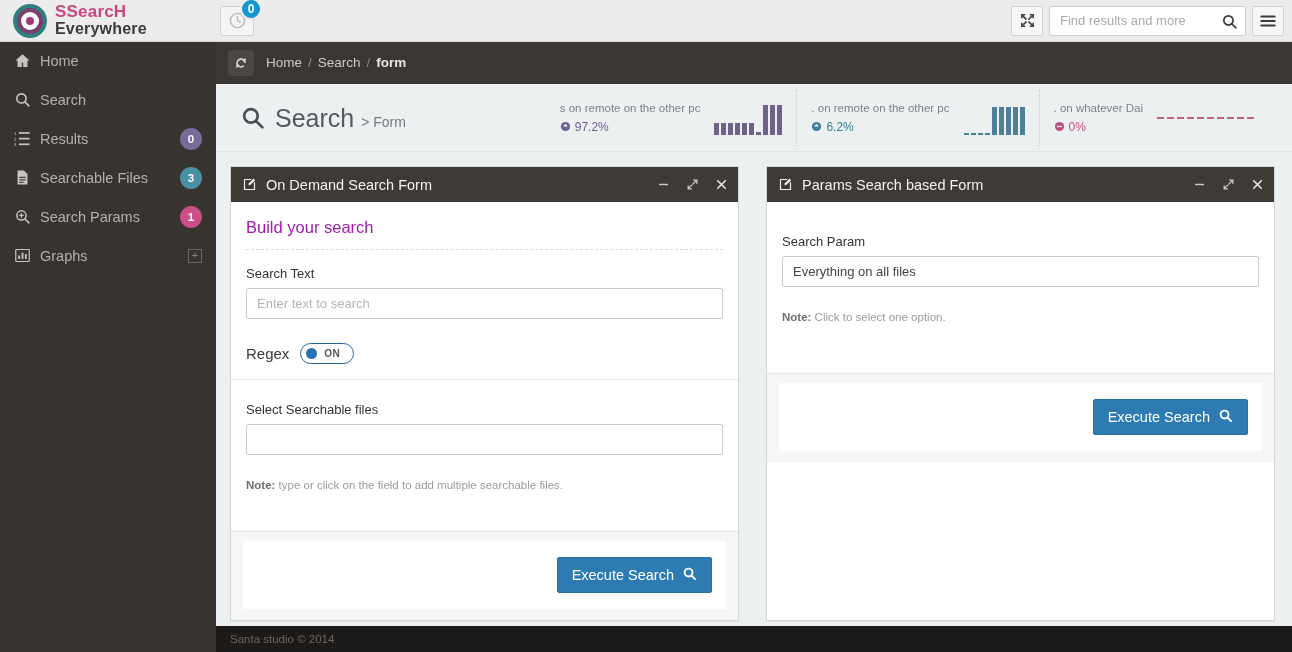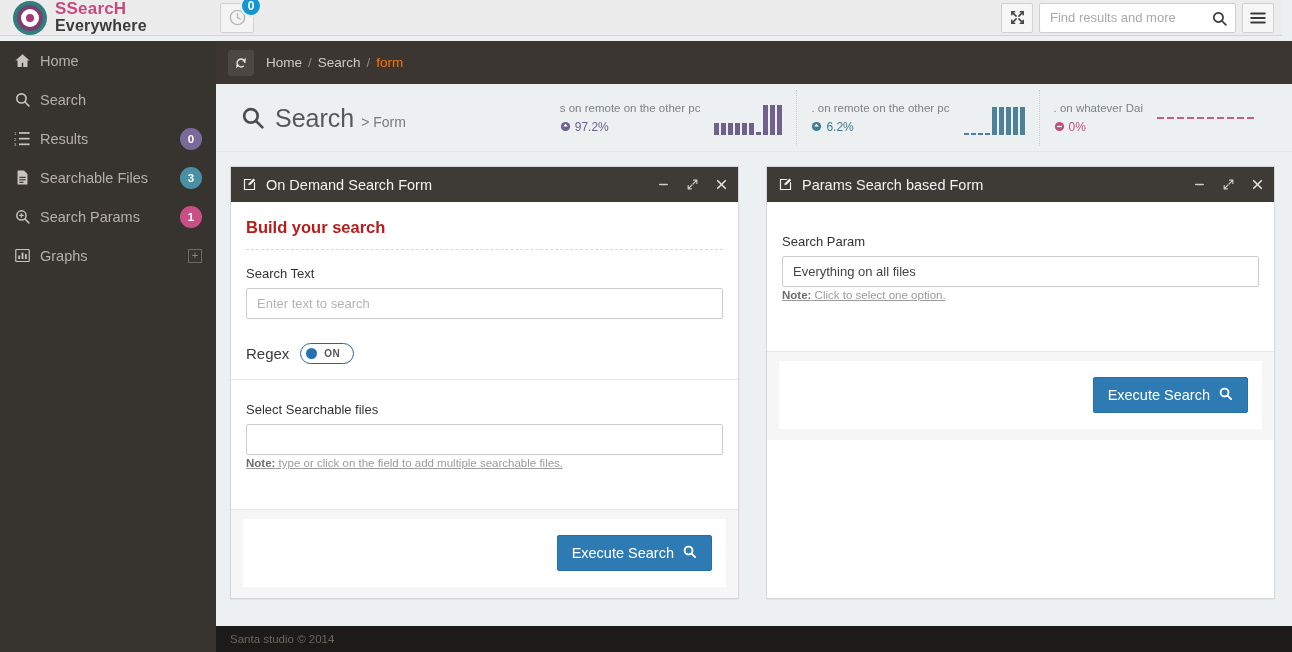--- a/index.html
+++ b/index.html
@@ -10,21 +10,21 @@
     overflow: hidden;
     background: #ecf0f1;
     font-family: "Liberation Sans", sans-serif;
     font-size: 13px;
     color: #333;
   }
   #app { position: relative; width: 1292px; height: 652px; overflow: hidden; }
 
   
   .topbar {
-    position: absolute; top: 0; left: 0; right: 10px; height: 36px;
+    position: absolute; top: 0; left: 0; right: 0; height: 42px;
     background: #ececec;
     border-bottom: 1px solid #d5d5d5;
     display: flex; align-items: center;
     z-index: 20;
   }
   .brand {
     width: 216px; height: 41px; display: flex; align-items: center;
     padding-left: 10px; flex: 0 0 216px;
   }
   .brand-logo { width: 40px; height: 40px; position: relative; flex: 0 0 40px; }
@@ -132,21 +132,21 @@
     color: #cfcac5; font-size: 13.5px;
   }
   .bc-refresh {
     width: 26px; height: 26px; border-radius: 3px;
     background: #4c4742;
     display: flex; align-items: center; justify-content: center;
     margin-right: 12px; cursor: pointer;
   }
   .bc-sep { margin: 0 6px; color: #8d8882; }
   .bc-link { color: #cfcac5; cursor: pointer; }
-  .bc-current { color: #f97316; font-weight: normal; }
+  .bc-current { color: #e5e5e5; font-weight: bold; }
 
   .page-head {
     height: 68px; display: flex; align-items: center;
     padding: 0 24px 0 24px;
     border-bottom: 1px solid #e2e6e7;
     background: #ecf0f1;
   }
   .page-title {
     display: flex; align-items: baseline; color: #5b5f63;
   }
@@ -188,35 +188,35 @@
     display: flex; align-items: center;
     padding: 0 10px 0 11px;
     color: #f2f2f2;
   }
   .panel-head .ph-ico { margin-right: 9px; display: flex; }
   .panel-title { font-size: 14.5px; }
   .panel-ctrls { margin-left: auto; display: flex; align-items: center; gap: 16px; color: #cfcac5; }
   .panel-ctrls span { cursor: pointer; display: flex; }
   .panel-body { padding: 16px 15px 0 15px; }
   .panel-legend {
-    font-size: 16.5px; color: #b91c1c; font-weight: bold;
+    font-size: 16.5px; color: #a21caf; font-weight: normal;
     padding-bottom: 12px;
     border-bottom: 1px dashed #d9d9d9;
   }
   .fgroup { padding: 16px 0 10px 0; }
   .flabel { font-size: 13px; color: #333; margin-bottom: 7px; display: block; }
   .finput {
     width: 100%; height: 31px;
     border: 1px solid #cccccc; background: #fff; border-radius: 2px;
     padding: 0 10px;
     font-family: "Liberation Sans", sans-serif; font-size: 13px; color: #444;
     outline: none;
   }
   .finput::placeholder { color: #b4b4b4; }
-  .fnote { font-size: 11.5px; color: #9b9b9b; margin-top: 2px; text-decoration: underline; }
+  .fnote { font-size: 11.5px; color: #9b9b9b; margin-top: 24px; }
   .fnote b { color: #6d6d6d; }
 
   .regex-row { display: flex; align-items: center; padding: 14px 0 15px 0; }
   .regex-lbl { font-size: 15px; color: #3a3a3a; margin-right: 11px; }
   .toggle {
     width: 54px; height: 21px; border-radius: 11px;
     border: 1px solid #2a6496; background: #fff;
     display: flex; align-items: center; position: relative; cursor: pointer;
   }
   .toggle .knob {

